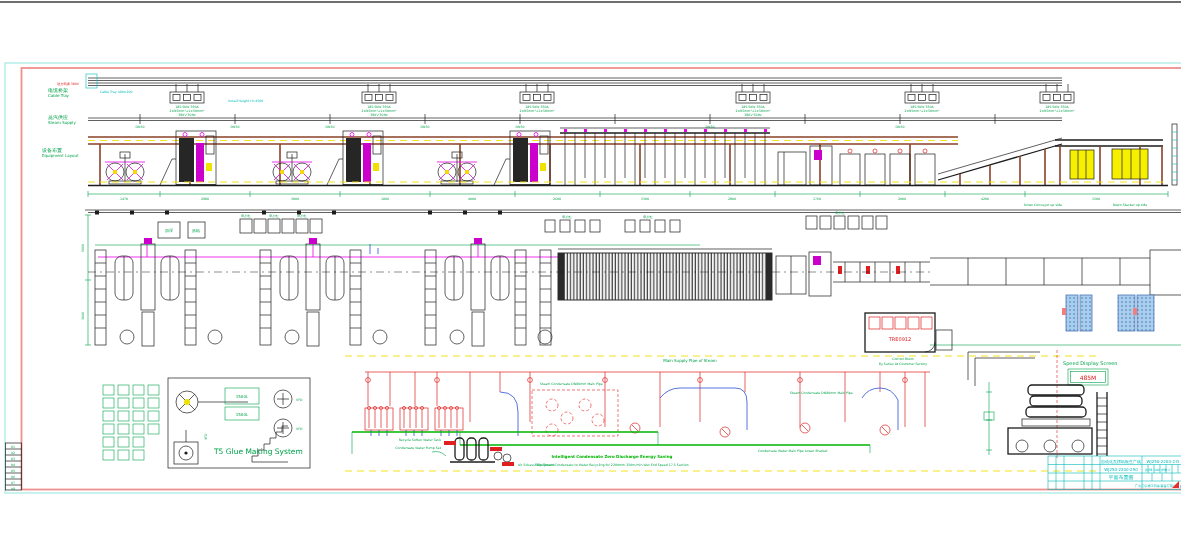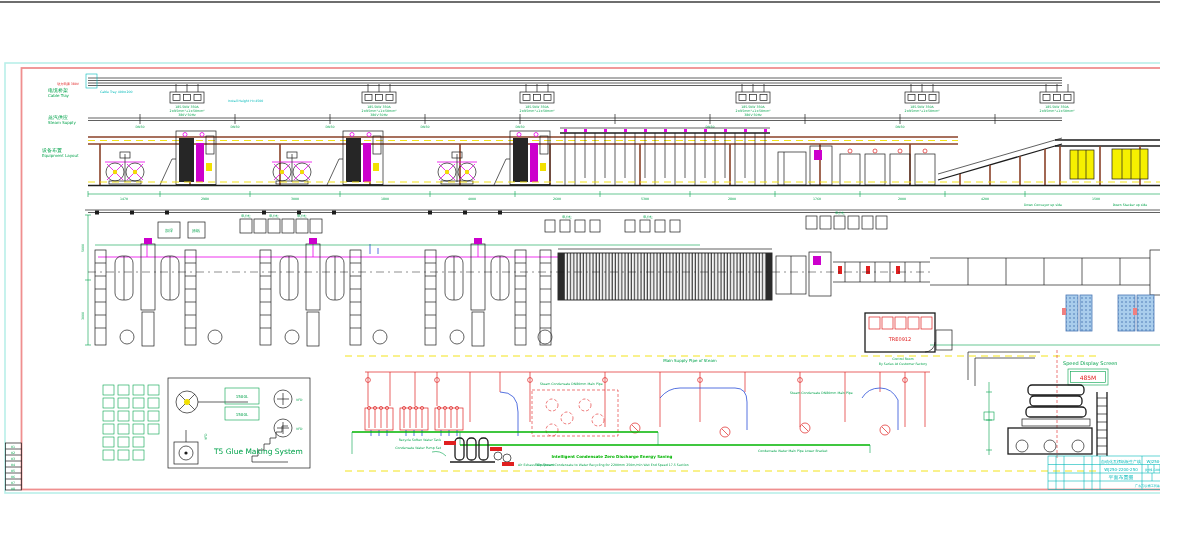--- a/index.html
+++ b/index.html
@@ -1,17 +1,17 @@
 <!DOCTYPE html>
 <html><head>
 <meta charset="utf-8">
 <style>
   html,body{margin:0;padding:0;background:#fff;}
   .canvas{position:relative;width:1160px;height:557px;background:#ffffff;overflow:hidden;
-          font-family:"DejaVu Sans",sans-serif;}
+          font-family:"DejaVu Sans",sans-serif;padding-left:21px;}
   .topedge{position:absolute;left:0;top:1px;width:1200px;height:2px;background:#6e6e6e;}
   svg{position:absolute;left:0;top:0;}
   
   .k{stroke:#1c1c1c;fill:none;stroke-width:0.7;}
   .k2{stroke:#1c1c1c;fill:none;stroke-width:1.3;}
   .gn{stroke:#00a24a;fill:none;stroke-width:0.6;}
   .mg{stroke:#e800e8;fill:none;stroke-width:0.8;}
   .rd{stroke:#e02020;fill:none;stroke-width:0.7;}
   .cy{stroke:#00b9b9;fill:none;stroke-width:0.6;}
   .bl{stroke:#2b4fd8;fill:none;stroke-width:0.8;}

